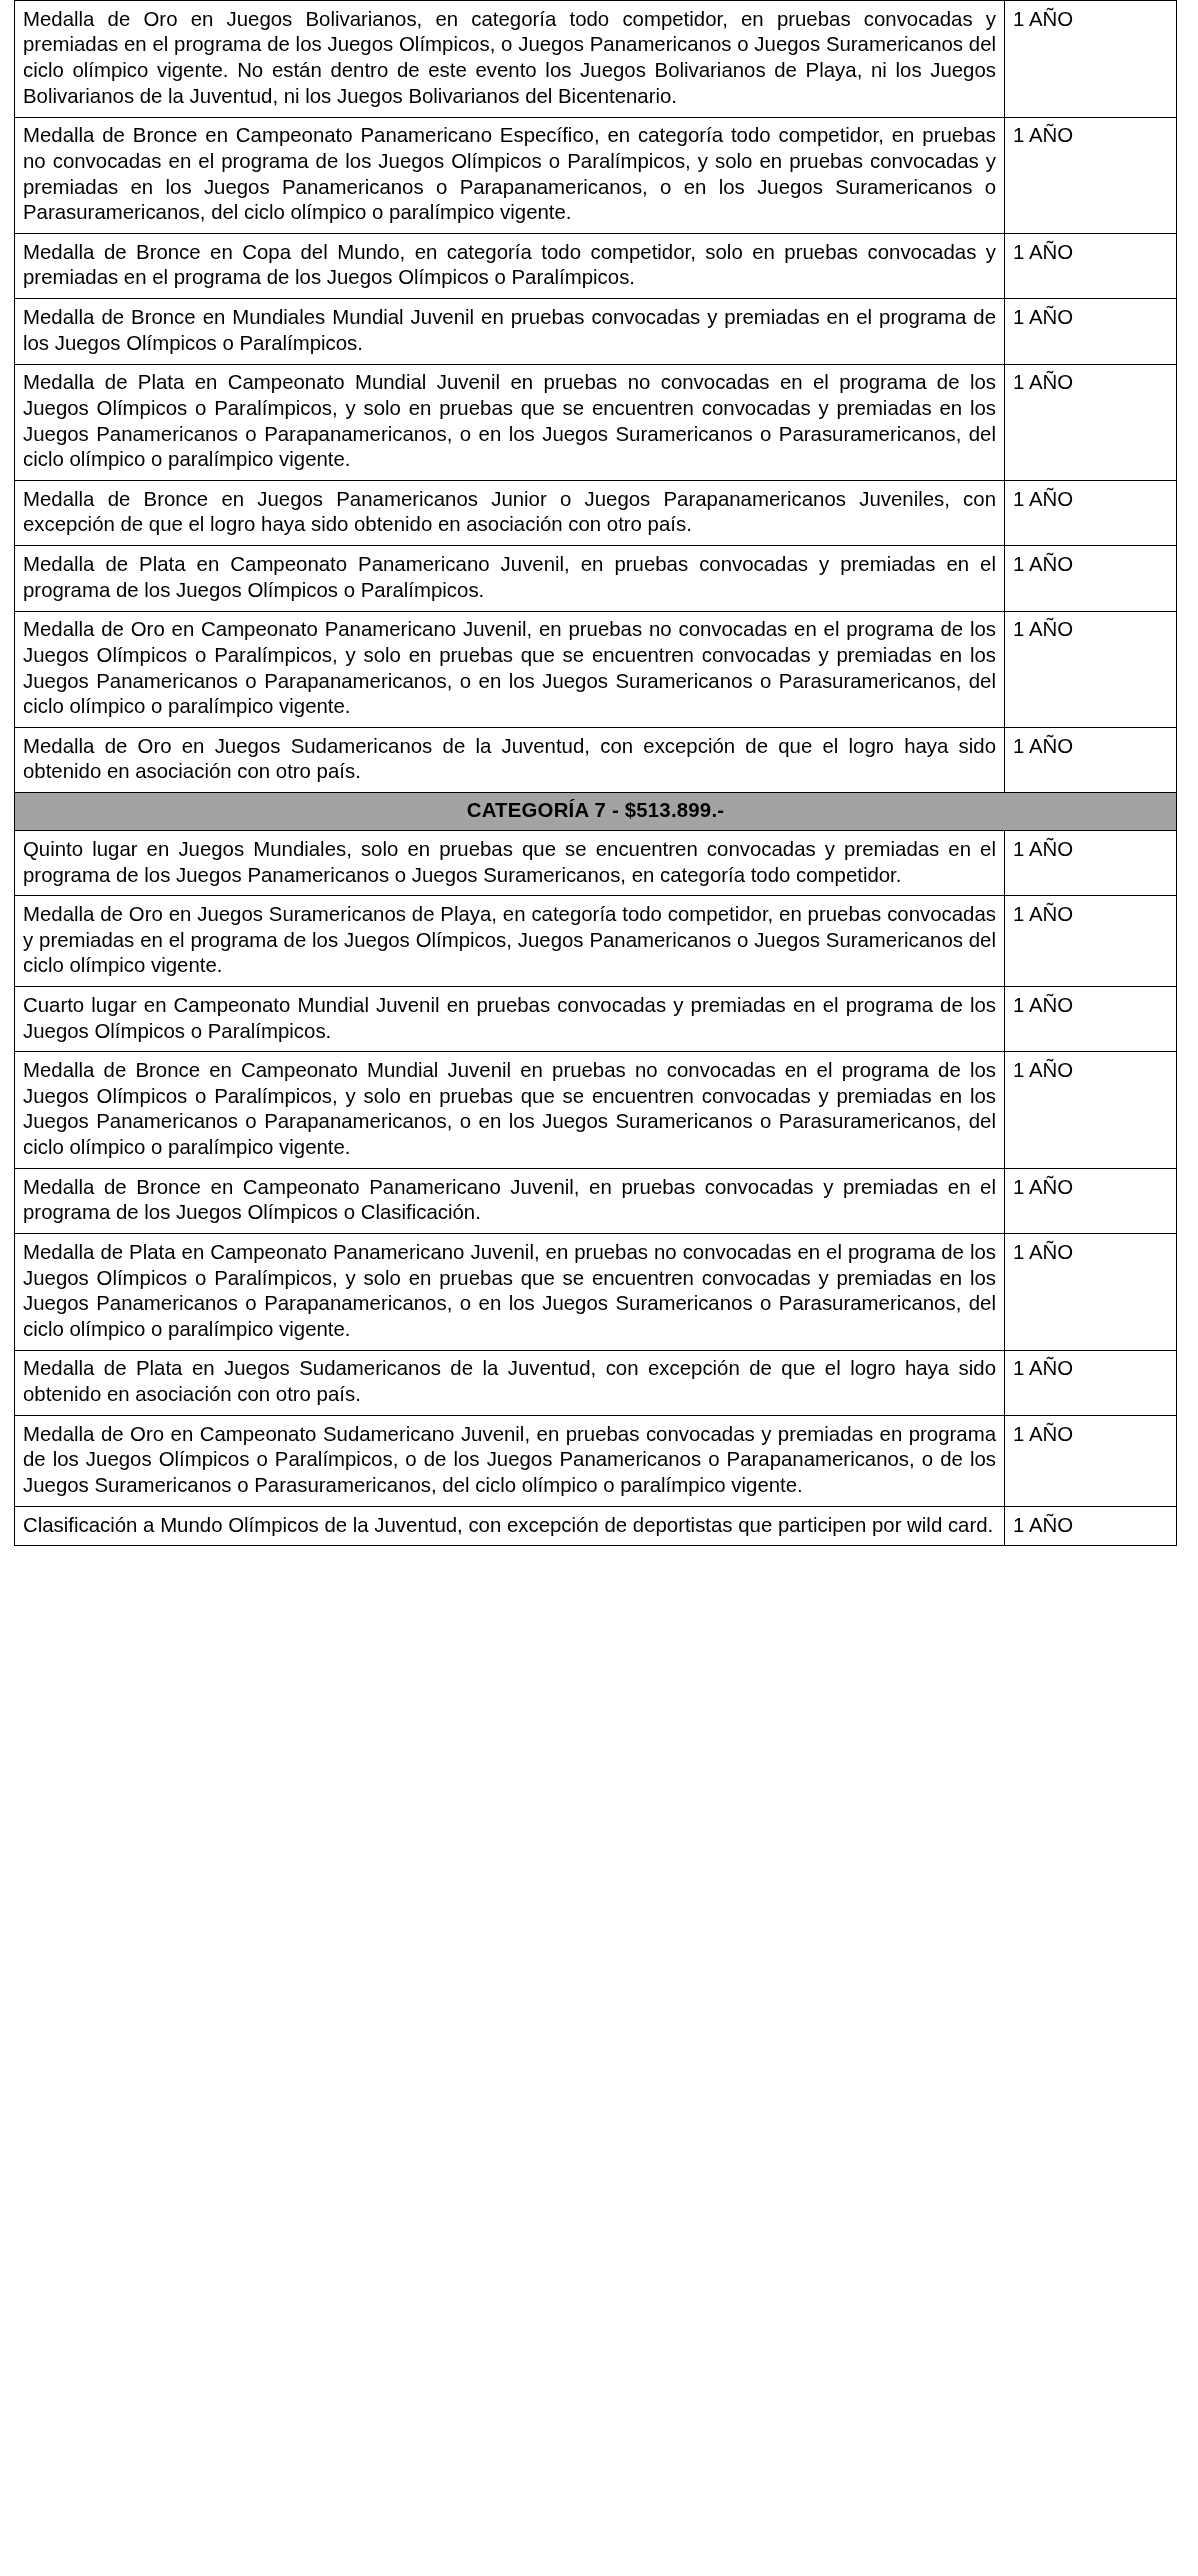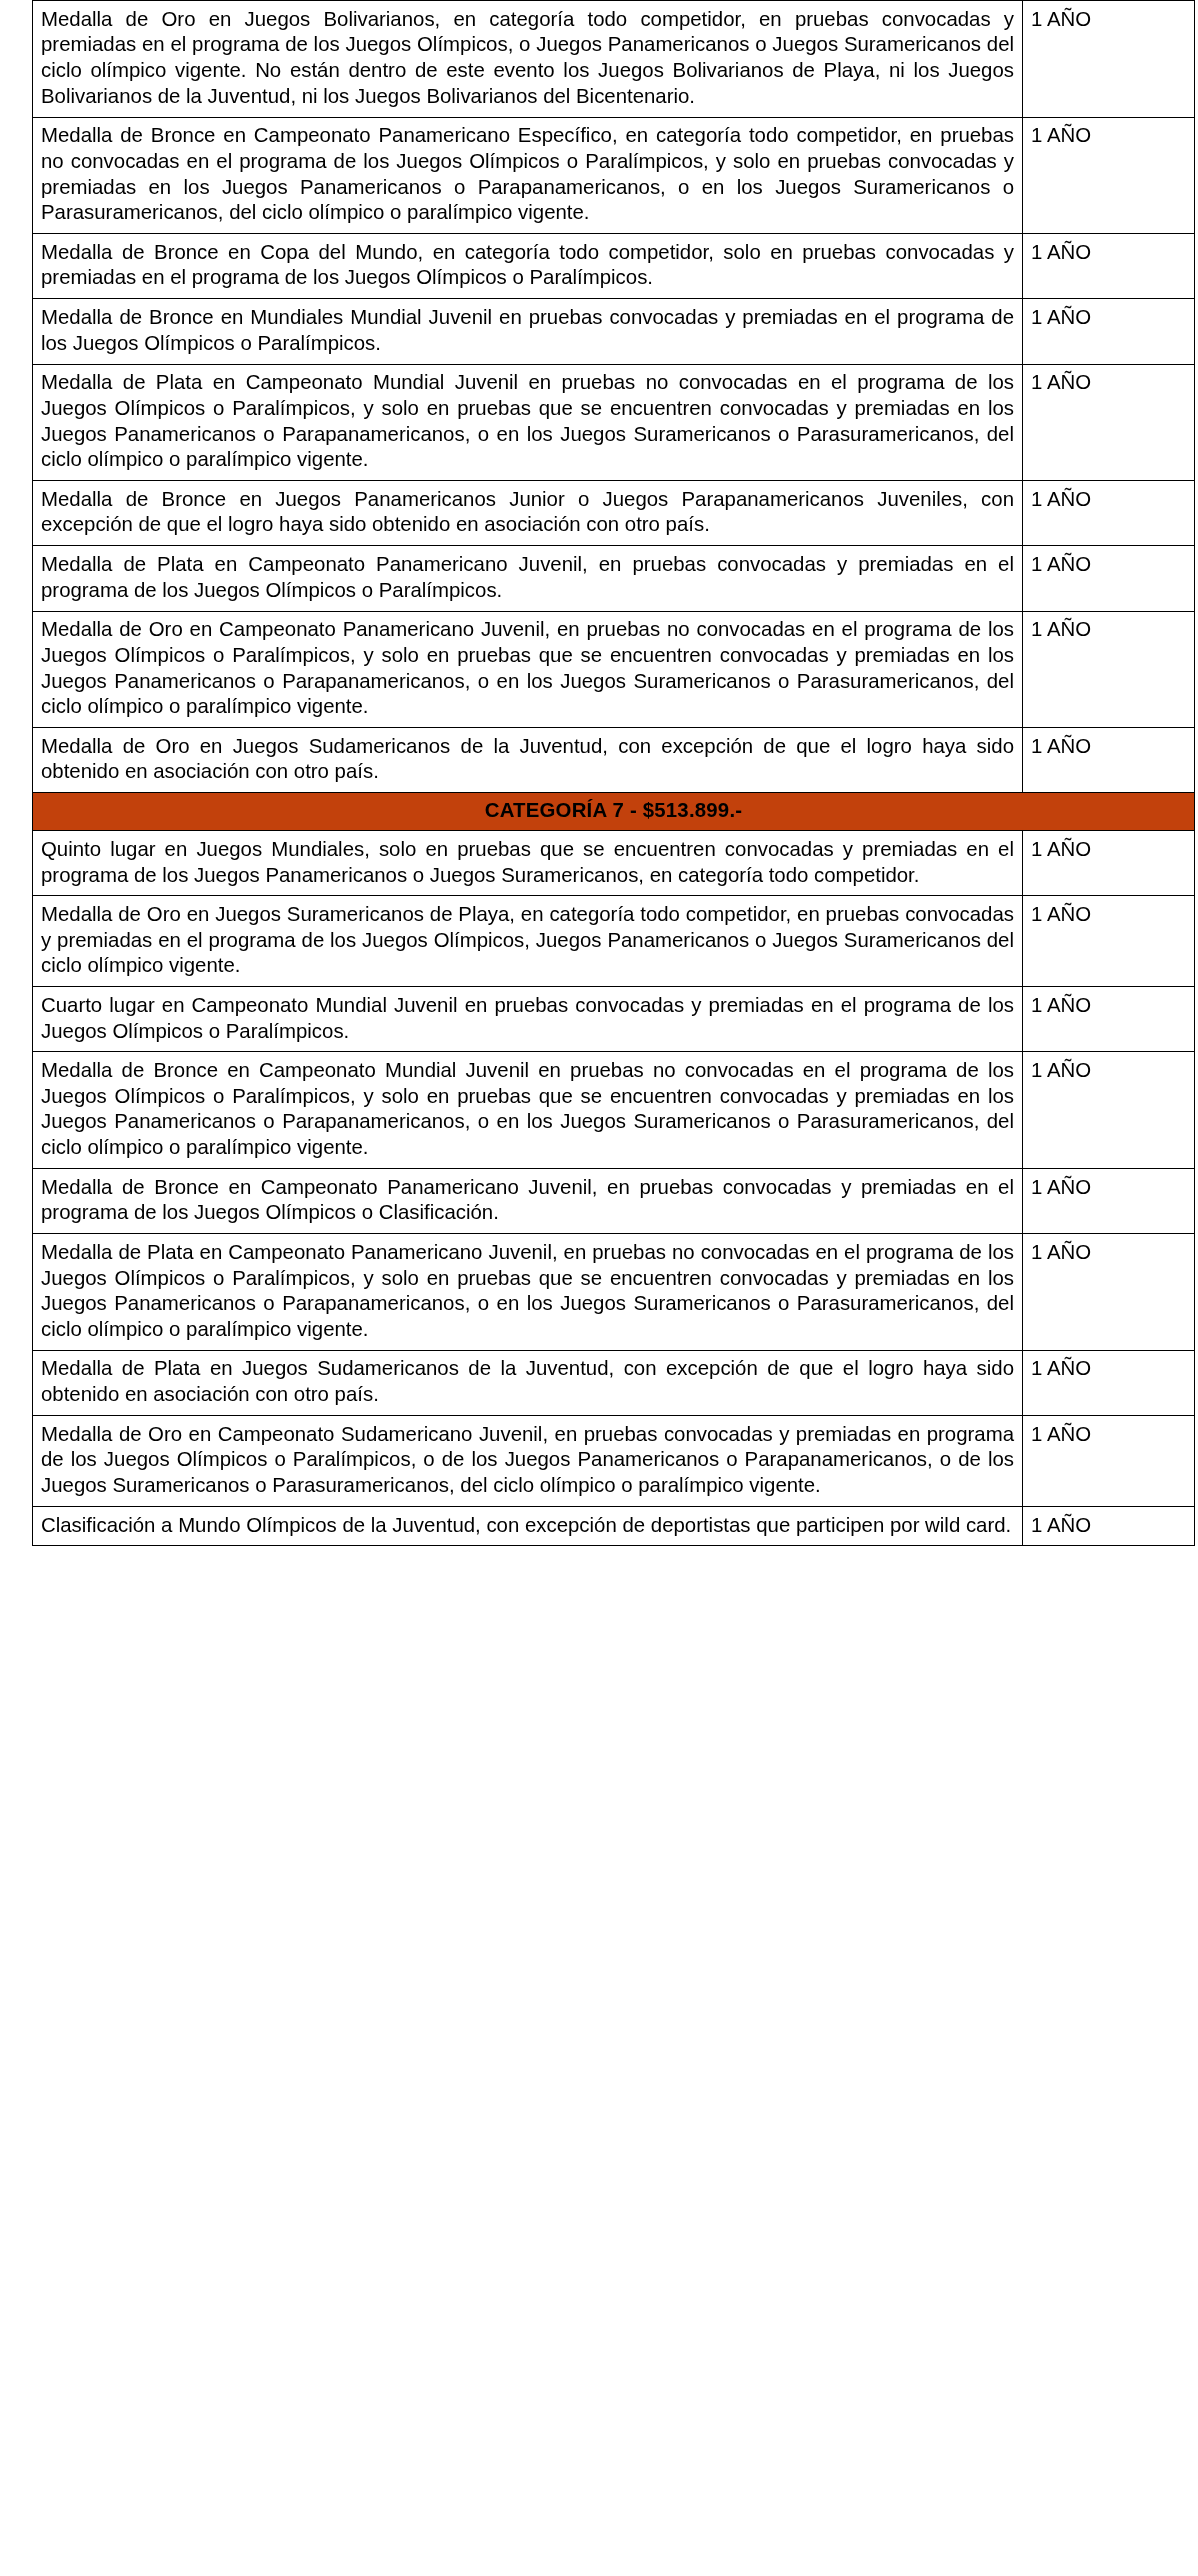--- a/index.html
+++ b/index.html
@@ -15,21 +15,21 @@
     width: 1199px;
     min-height: 2576px;
     position: relative;
     background: #ffffff;
     box-sizing: border-box;
     padding: 0;
   }
   table.doc-table {
     border-collapse: collapse;
     width: 1145px;
-    margin-left: 32px;
+    margin-left: 14px;
     margin-top: 0px;
     table-layout: fixed;
   }
   table.doc-table td {
     border: 1.6px solid #000000;
     vertical-align: top;
     padding: 5.6px 8px 7.2px 8px;
     font-size: 20.4px;
     line-height: 1.26;
     text-align: justify;
@@ -39,21 +39,21 @@
   td.desc {
     width: 973px;
   }
   td.period {
     width: 155px;
     text-align: left;
     padding-left: 11.2px;
     white-space: nowrap;
   }
   tr.category-row td {
-    background: #c2410c;
+    background: #a3a3a3;
     text-align: center;
     font-weight: bold;
     padding: 4.8px 8px 6.4px 8px;
     letter-spacing: 0.2px;
   }
 </style>
 </head>
 <body>
 
 <div class="page">

